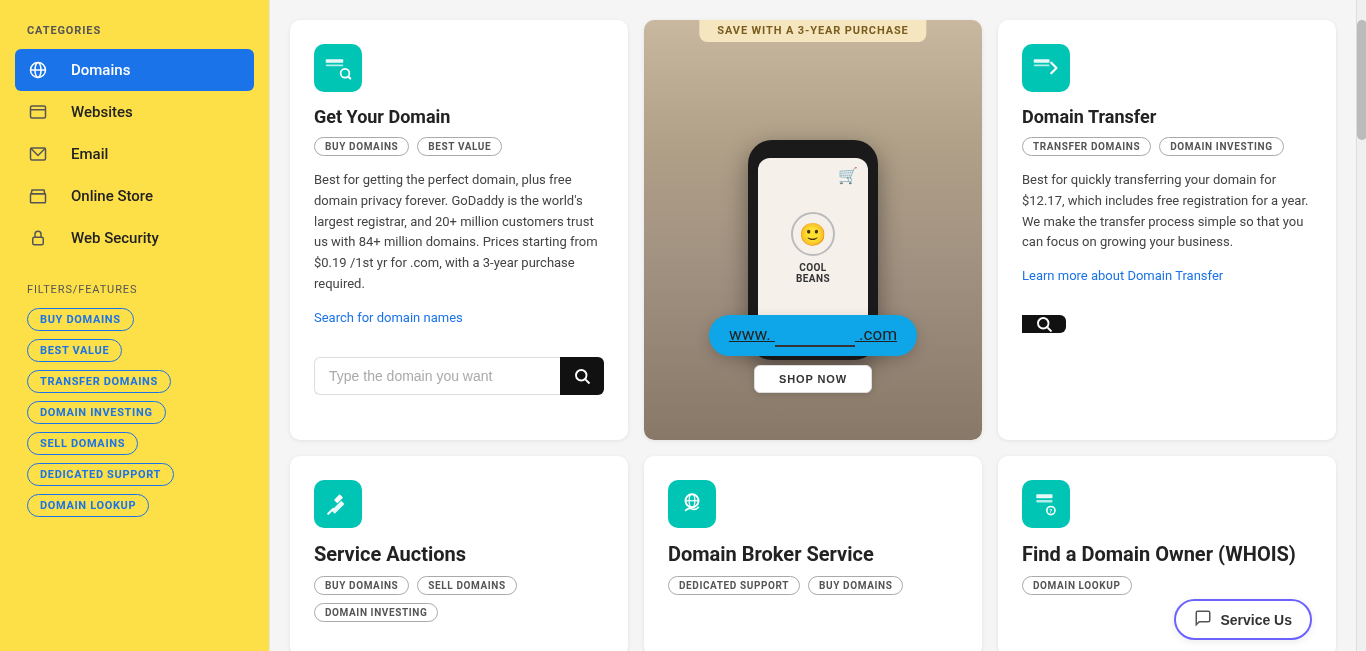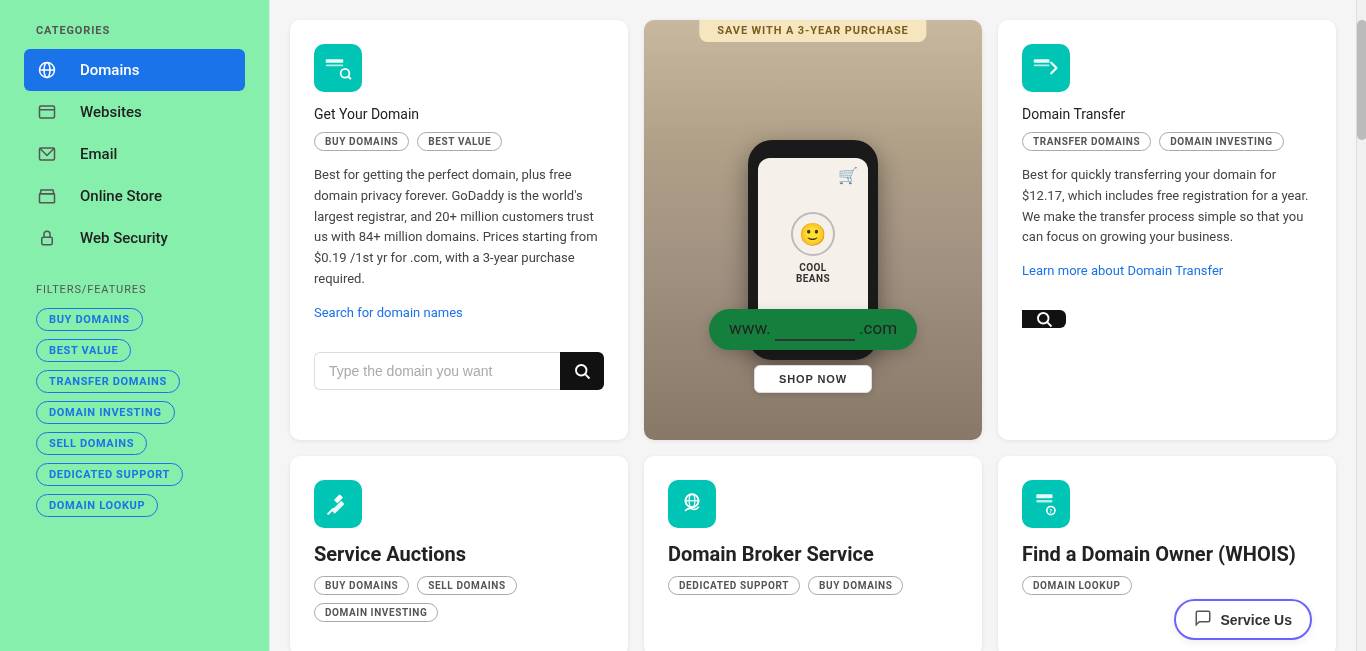--- a/index.html
+++ b/index.html
@@ -8,22 +8,22 @@
       background: #f5f5f5;
       display: flex;
       height: 651px;
       overflow: hidden;
     }
 
     
     .sidebar {
       width: 270px;
       min-width: 270px;
-      background: #86efac;
-      padding: 24px 16px;
+      background: #fde047;
+      padding: 24px 7px;
       border-right: 1px solid #e5e5e5;
       overflow-y: auto;
     }
     .sidebar-categories-label {
       font-size: 11px;
       font-weight: 700;
       color: #555;
       letter-spacing: 0.08em;
       padding: 0 20px 12px 20px;
       text-transform: uppercase;
@@ -143,22 +143,22 @@
       border-radius: 10px;
       display: flex;
       align-items: center;
       justify-content: center;
       margin-bottom: 14px;
       font-size: 22px;
       color: #fff;
     }
 
     .card-title {
-      font-size: 14px;
-      font-weight: 400;
+      font-size: 18px;
+      font-weight: 700;
       color: #222;
       margin-bottom: 10px;
     }
 
     .card-tags {
       display: flex;
       gap: 8px;
       flex-wrap: wrap;
       margin-bottom: 14px;
     }
@@ -436,21 +436,21 @@
             <div style="background:#f5f0ea; border-radius:12px; width:110px; height:180px; display:flex; align-items:center; justify-content:center; position:relative; overflow:hidden;">
               <div style="position:absolute;top:8px;right:10px;font-size:16px;">🛒</div>
               <div style="display:flex;flex-direction:column;align-items:center;gap:6px;">
                 <div style="width:44px;height:44px;border:2.5px solid #bbb;border-radius:50%;display:flex;align-items:center;justify-content:center;font-size:22px;">🙂</div>
                 <div style="font-size:10px;font-weight:700;color:#333;text-align:center;letter-spacing:0.04em;">COOL<br>BEANS</div>
               </div>
             </div>
           </div>
         </div>
 
-        <div style="position:absolute; z-index:2; bottom:90px; background:#15803d; border-radius:28px; padding:9px 20px; font-size:17px; color:#222; box-shadow:0 4px 14px rgba(0,0,0,0.18);">
+        <div style="position:absolute; z-index:2; bottom:84px; background:#0ea5e9; border-radius:28px; padding:9px 20px; font-size:17px; color:#222; box-shadow:0 4px 14px rgba(0,0,0,0.18);text-decoration:underline;">
           <span>www. </span><span style="border-bottom:2px solid #333;padding-bottom:1px;min-width:80px;display:inline-block;">&nbsp;&nbsp;&nbsp;&nbsp;&nbsp;&nbsp;&nbsp;&nbsp;&nbsp;&nbsp;&nbsp;&nbsp;</span><span> .com</span>
         </div>
 
         <button style="position:absolute;z-index:2;bottom:47px;background:white;border:1.5px solid #ddd;border-radius:6px;padding:7px 24px;font-size:11px;font-weight:700;color:#333;letter-spacing:0.08em;text-transform:uppercase;cursor:pointer;box-shadow:0 2px 6px rgba(0,0,0,0.12);">SHOP NOW</button>
       </div>
     </div>
 
     <div class="card">
       <div class="card-icon" style="background:#00c4b4;">
         <svg width="28" height="28" viewBox="0 0 32 32" fill="none">

